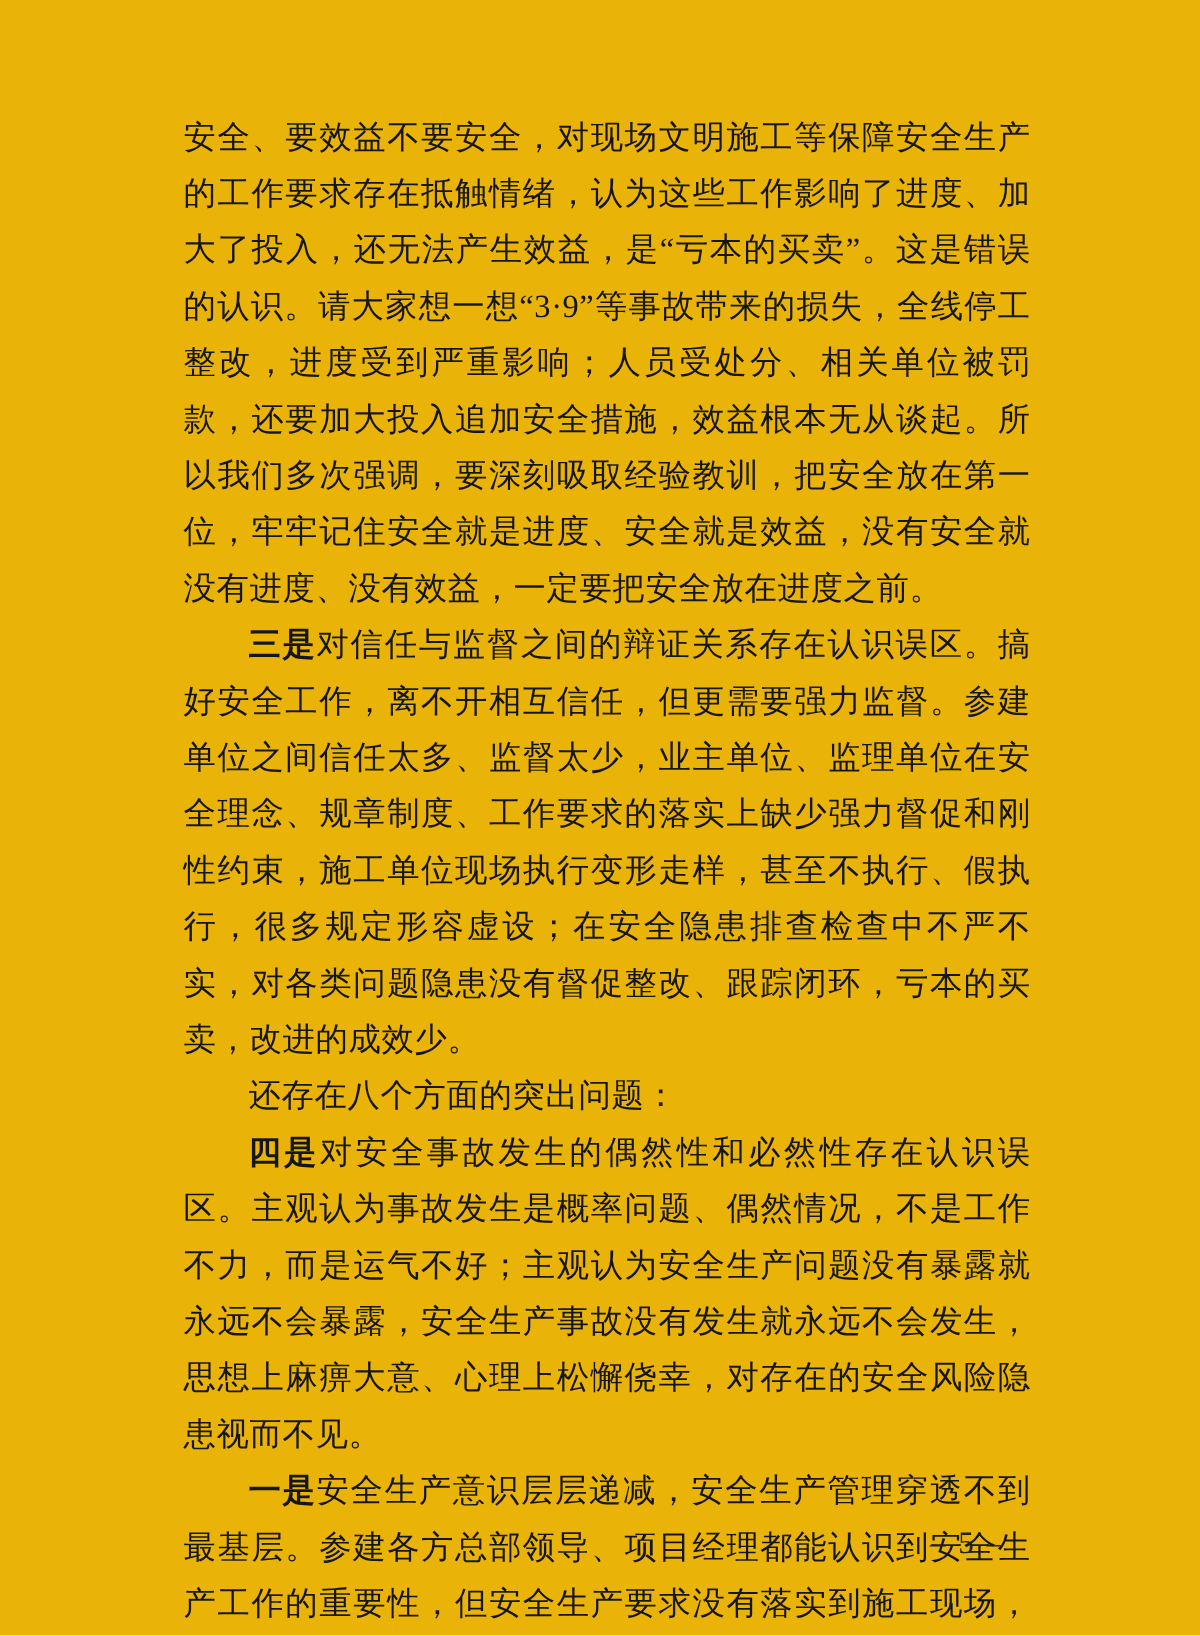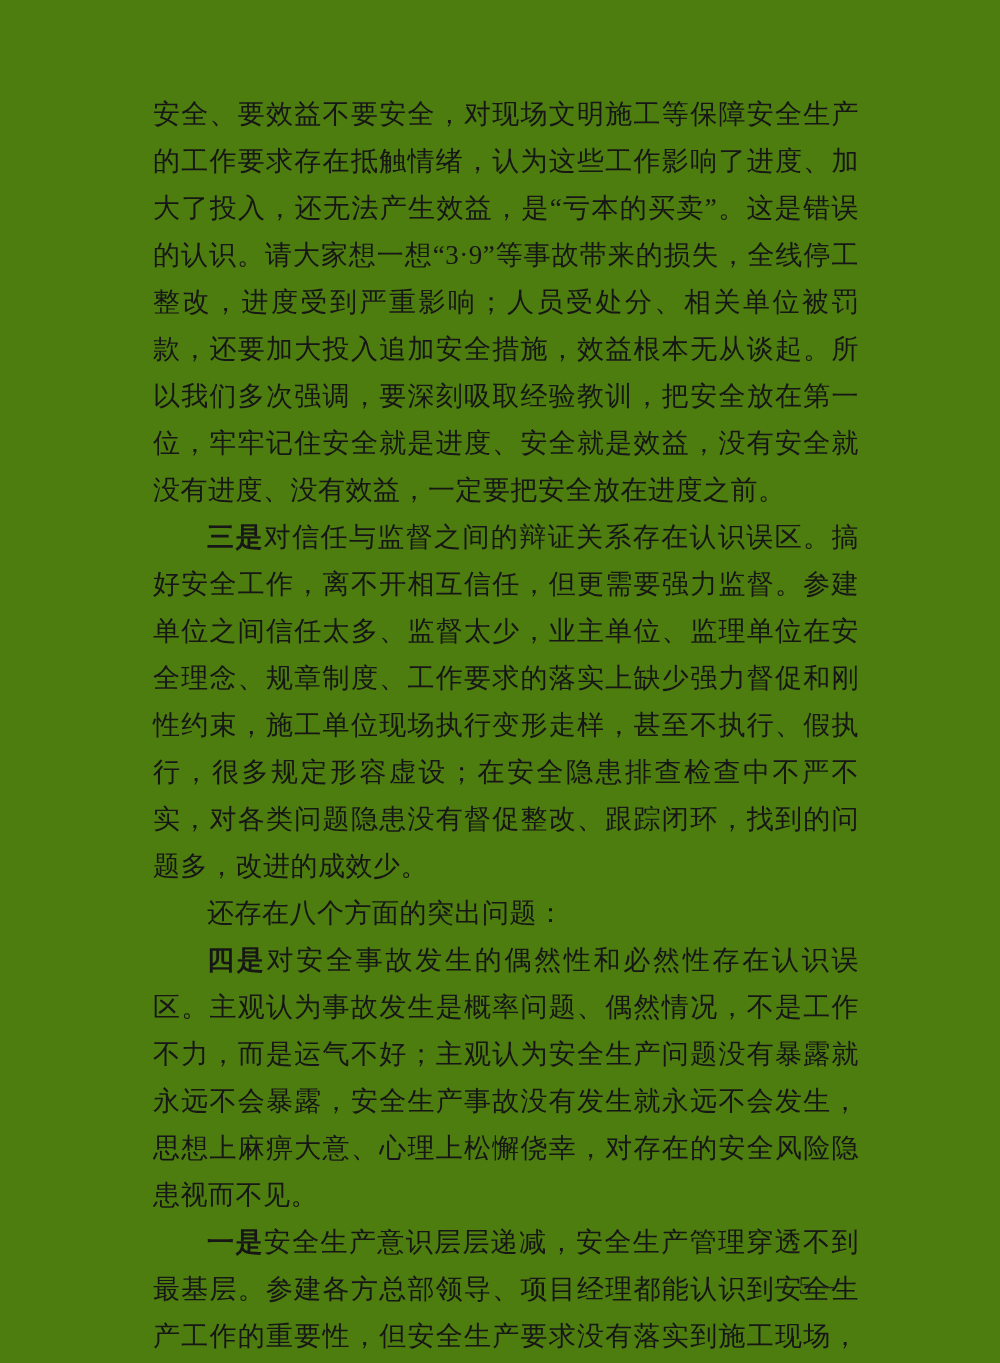--- a/index.html
+++ b/index.html
@@ -4,21 +4,21 @@
 <style>
   html, body {
     margin: 0;
     padding: 0;
     background: #ffffff;
   }
   .page {
     position: relative;
     width: 1000px;
     height: 1363px;
-    background: #4d7c0f;
+    background: #eab308;
     color: #161616;
     font-family: "Liberation Serif", "DejaVu Serif", serif;
     overflow: hidden;
   }
   .content {
     position: absolute;
     left: 153px;
     top: 91px;
     width: 706px;
     font-size: 27px;
@@ -49,21 +49,21 @@
     color: #222222;
     letter-spacing: 2px;
   }
 </style>
 </head>
 <body>
 
 <div class="page">
   <div class="content" id="paragraphs">
       <p class="para"><span>安全、要效益不要安全，对现场文明施工等保障安全生产的工作要求存在抵触情绪，认为这些工作影响了进度、加大了投入，还无法产生效益，是“亏本的买卖”。这是错误的认识。请大家想一想“3·9”等事故带来的损失，全线停工整改，进度受到严重影响；人员受处分、相关单位被罚款，还要加大投入追加安全措施，效益根本无从谈起。所以我们多次强调，要深刻吸取经验教训，把安全放在第一位，牢牢记住安全就是进度、安全就是效益，没有安全就没有进度、没有效益，一定要把安全放在进度之前。</span></p>
-      <p class="para indent"><span class="lead">三是</span><span>对信任与监督之间的辩证关系存在认识误区。搞好安全工作，离不开相互信任，但更需要强力监督。参建单位之间信任太多、监督太少，业主单位、监理单位在安全理念、规章制度、工作要求的落实上缺少强力督促和刚性约束，施工单位现场执行变形走样，甚至不执行、假执行，很多规定形容虚设；在安全隐患排查检查中不严不实，对各类问题隐患没有督促整改、跟踪闭环，找到的问题多，改进的成效少。</span></p>
+      <p class="para indent"><span class="lead">三是</span><span>对信任与监督之间的辩证关系存在认识误区。搞好安全工作，离不开相互信任，但更需要强力监督。参建单位之间信任太多、监督太少，业主单位、监理单位在安全理念、规章制度、工作要求的落实上缺少强力督促和刚性约束，施工单位现场执行变形走样，甚至不执行、假执行，很多规定形容虚设；在安全隐患排查检查中不严不实，对各类问题隐患没有督促整改、跟踪闭环，亏本的买卖，改进的成效少。</span></p>
       <p class="para indent"><span>还存在八个方面的突出问题：</span></p>
       <p class="para indent"><span class="lead">四是</span><span>对安全事故发生的偶然性和必然性存在认识误区。主观认为事故发生是概率问题、偶然情况，不是工作不力，而是运气不好；主观认为安全生产问题没有暴露就永远不会暴露，安全生产事故没有发生就永远不会发生，思想上麻痹大意、心理上松懈侥幸，对存在的安全风险隐患视而不见。</span></p>
       <p class="para indent"><span class="lead">一是</span><span>安全生产意识层层递减，安全生产管理穿透不到最基层。参建各方总部领导、项目经理都能认识到安全生产工作的重要性，但安全生产要求没有落实到施工现场，特别是</span></p>
     </div>
   <div class="footer">
     <span>– 5 –</span>
   </div>
 </div>
 
 </body></html>

